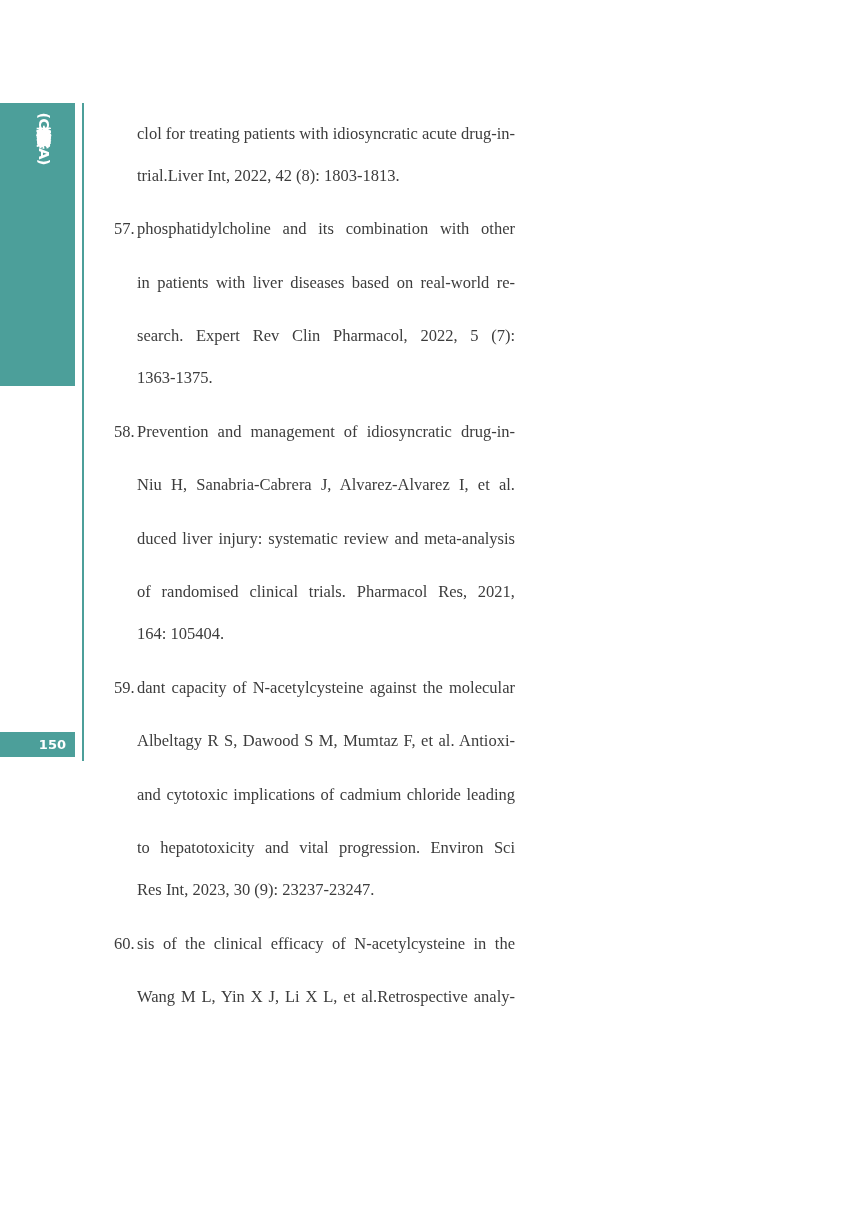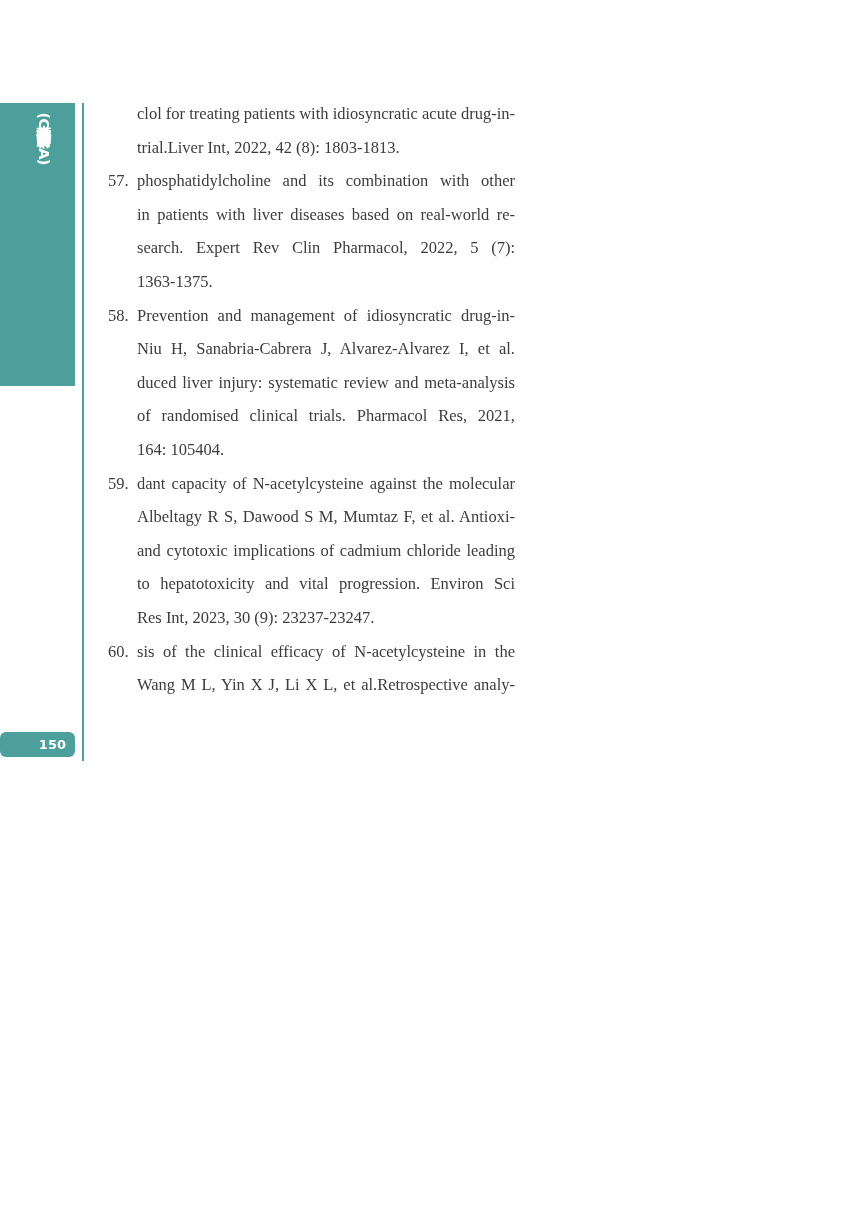--- a/index.html
+++ b/index.html
@@ -70,51 +70,53 @@
     font-family: "Liberation Serif", "DejaVu Serif", serif;
     font-size: 16.5px;
     color: #3c3c3c;
   }
   .ref-item {
     position: relative;
     padding-left: 29px;
   }
   .ref-num {
     position: absolute;
-    left: 0;
+    left: 6px;
     top: 0;
     line-height: 33.6px;
   }
   .ref-line {
     height: 33.6px;
     line-height: 33.6px;
     overflow: hidden;
     white-space: normal;
   }
   .ref-line.j {
     text-align: justify;
     text-align-last: justify;
+    margin-top: 20px;
   }
   .ref-line.nj {
     text-align: center;
     text-align-last: left;
+    margin-top: 8px;
   }
 </style>
 </head>
 <body>
 
 <div class="page">
 
   <div class="sidebar-banner" style="background: rgb(76, 159, 154);">
     <div class="sidebar-title">中国肿瘤整合诊治技术指南(CACA)</div>
   </div>
 
   <div class="v-rule" style="background: rgb(76, 159, 154);"></div>
 
-  <div class="page-badge" style="background: rgb(76, 159, 154); border-radius: 6px;">150</div>
+  <div class="page-badge" style="background: rgb(76, 159, 154);">150</div>
 
   <div class="refs" id="refs">
     <div class="ref-item">
       <span class="ref-num"></span>
       <div class="ref-lines">
           <div class="ref-line j">clol for treating patients with idiosyncratic acute drug-in-</div>
           <div class="ref-line nj">trial.Liver Int, 2022, 42 (8): 1803-1813.</div>
         </div>
     </div>
 

